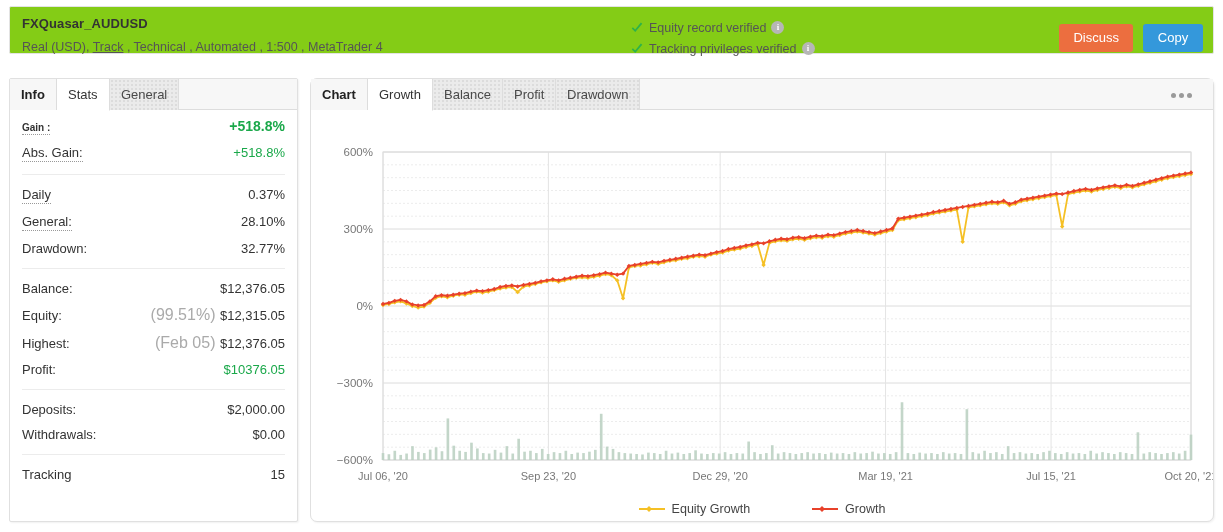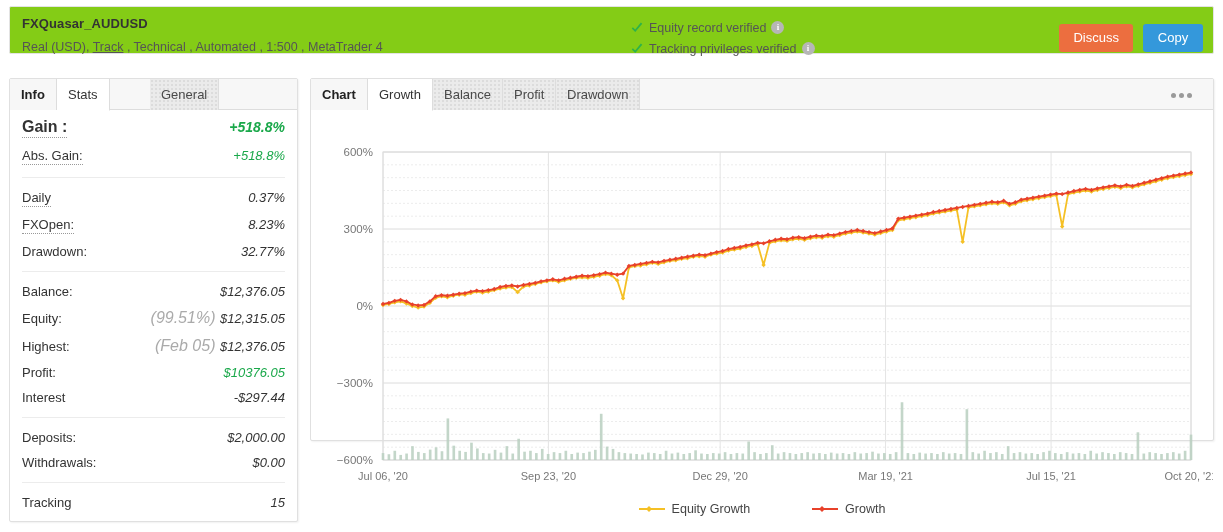--- a/index.html
+++ b/index.html
@@ -103,41 +103,41 @@
   }
 
   .stats { padding: 0 12px; }
   .srow {
     display: flex; justify-content: space-between;
     align-items: baseline;
     font-size: 13px; color: #444;
     padding: 5px 0;
   }
   .srow .k { color: #333; }
-  .srow .v { color: #333; text-align: center; white-space: nowrap; font-style: italic; }
+  .srow .v { color: #333; text-align: center; white-space: nowrap; }
   .dotul {
     border-bottom: 1px dotted #999;
     padding-bottom: 1px;
     cursor: help;
   }
-  .big { font-size: 16px; font-weight: bold; }
+  .big { font-size: 10px; font-weight: bold; }
   .green { color: #1aa84a; }
   .green-b { color: #1aa84a; font-weight: bold; font-size: 14px; }
   .muted { color: #aaa; font-size: 16px; }
   .sep { border-top: 1px solid #ececec; margin: 4px 0; }
   .grp { padding: 3px 0; }
 
   
   .right-panel {
     position: absolute;
     left: 310px; top: 78px;
-    width: 904px; height: 363px;
+    width: 904px; height: 444px;
     background: #fff;
     border: 1px solid #e0e0e0;
-    border-radius: 2px;
+    border-radius: 7px;
     box-shadow: 1px 1px 2px rgba(0,0,0,.06);
   }
   .dots {
     position: absolute; right: 12px; top: 9px;
     width: 30px; height: 14px; cursor: pointer;
     display: flex; gap: 3px; align-items: center;
   }
   .dots i {
     width: 5px; height: 5px; border-radius: 50%;
     background: #9a9a9a; display: block;
@@ -182,42 +182,42 @@
     </div>
 
     <button class="btn btn-discuss">Discuss</button>
     <button class="btn btn-copy">Copy</button>
   </div>
 
   <div class="left-panel">
     <div class="tabbar" id="sidebar-tabs">
         <div class="tab first lbl" style="left: 0px;">Info</div>
         <div class="tab active" style="left: 47px;">Stats</div>
-        <div class="tab dotted" style="left: 100px; margin-left: 40px;">General</div>
+        <div class="tab dotted" style="left: 100px;">General</div>
       </div>
     <div class="stats" id="stats-body">
         <div class="grp">
           <div class="srow">
             <span class="k big dotul" style="font-weight: bold;">Gain :</span>
             <span class="v"><span class="green-b">+518.8%</span></span>
           </div>
           <div class="srow">
             <span class="k dotul">Abs. Gain:</span>
             <span class="v"><span class="green">+518.8%</span></span>
           </div>
         </div>
         <div class="sep"></div>
         <div class="grp">
           <div class="srow">
             <span class="k dotul">Daily</span>
             <span class="v"><span>0.37%</span></span>
           </div>
           <div class="srow">
-            <span class="k dotul">FXOpen:</span>
-            <span class="v"><span>8.23%</span></span>
+            <span class="k dotul">General:</span>
+            <span class="v"><span>28.10%</span></span>
           </div>
           <div class="srow">
             <span class="k">Drawdown:</span>
             <span class="v"><span>32.77%</span></span>
           </div>
         </div>
         <div class="sep"></div>
         <div class="grp">
           <div class="srow">
             <span class="k">Balance:</span>
@@ -227,24 +227,20 @@
             <span class="k">Equity:</span>
             <span class="v"><span class="muted">(99.51%) </span><span>$12,315.05</span></span>
           </div>
           <div class="srow">
             <span class="k">Highest:</span>
             <span class="v"><span class="muted">(Feb 05) </span><span>$12,376.05</span></span>
           </div>
           <div class="srow">
             <span class="k">Profit:</span>
             <span class="v"><span class="green">$10376.05</span></span>
-          </div>
-          <div class="srow">
-            <span class="k">Interest</span>
-            <span class="v"><span>-$297.44</span></span>
           </div>
         </div>
         <div class="sep"></div>
         <div class="grp">
           <div class="srow">
             <span class="k">Deposits:</span>
             <span class="v"><span>$2,000.00</span></span>
           </div>
           <div class="srow">
             <span class="k">Withdrawals:</span>

